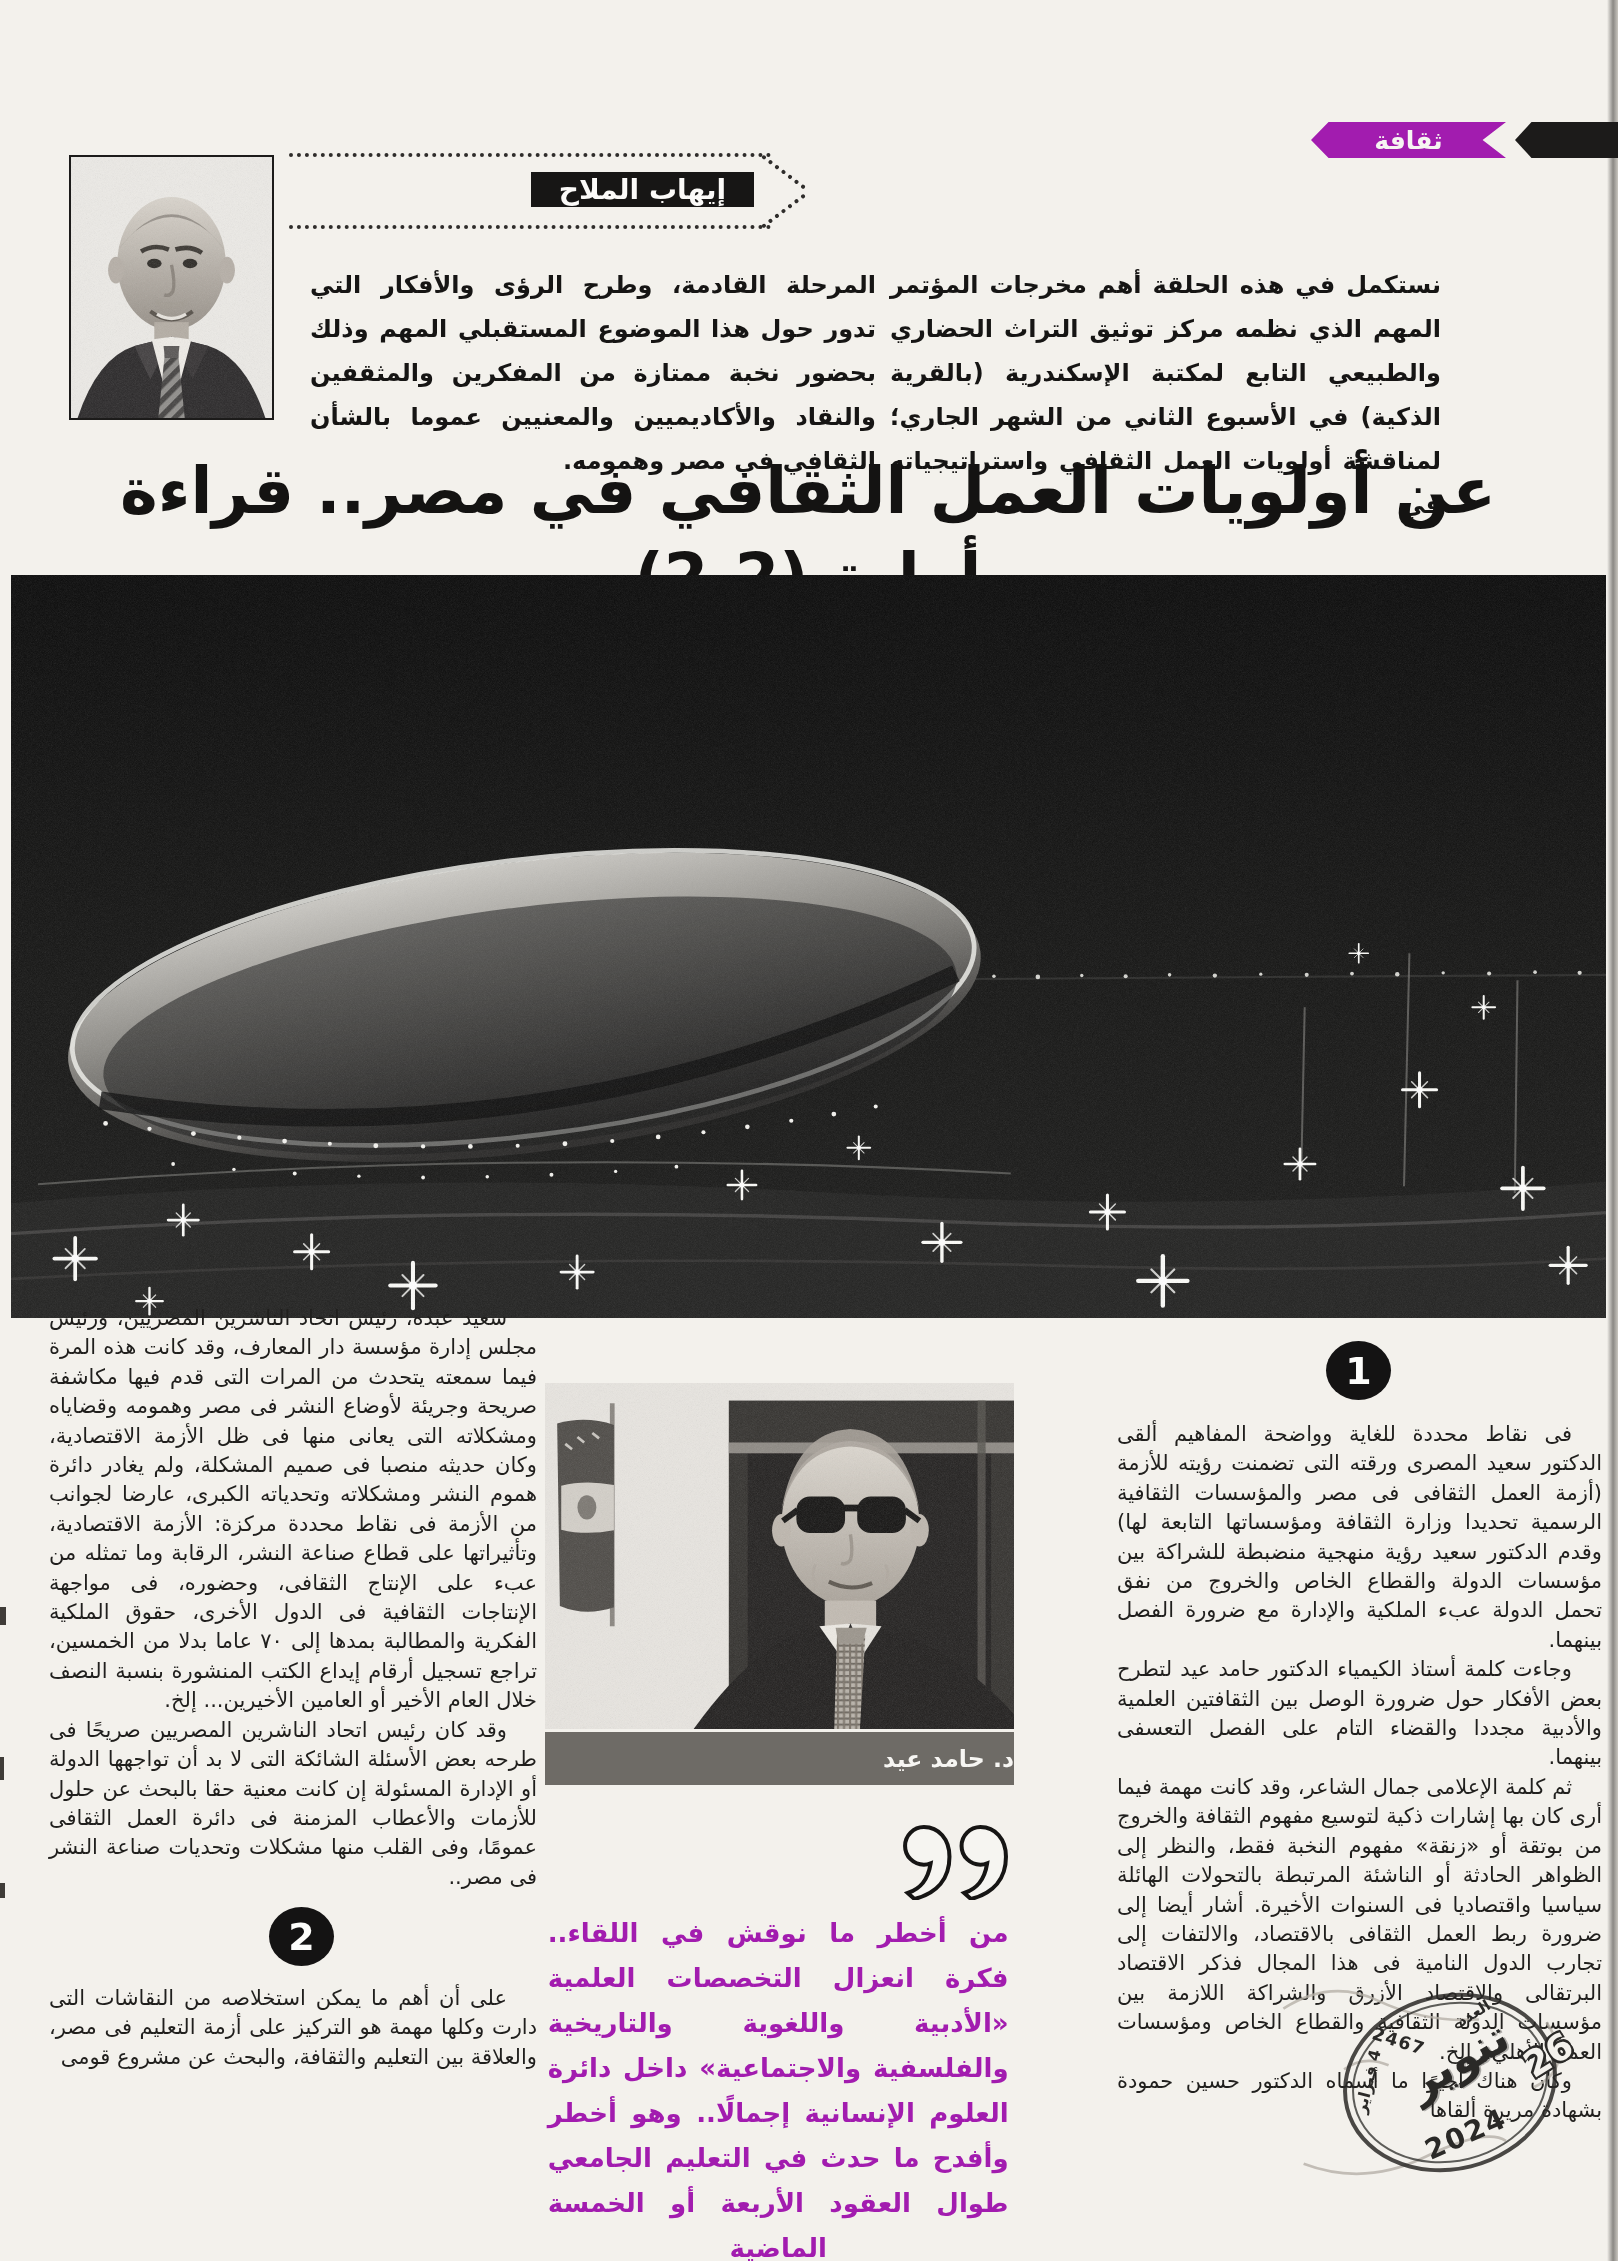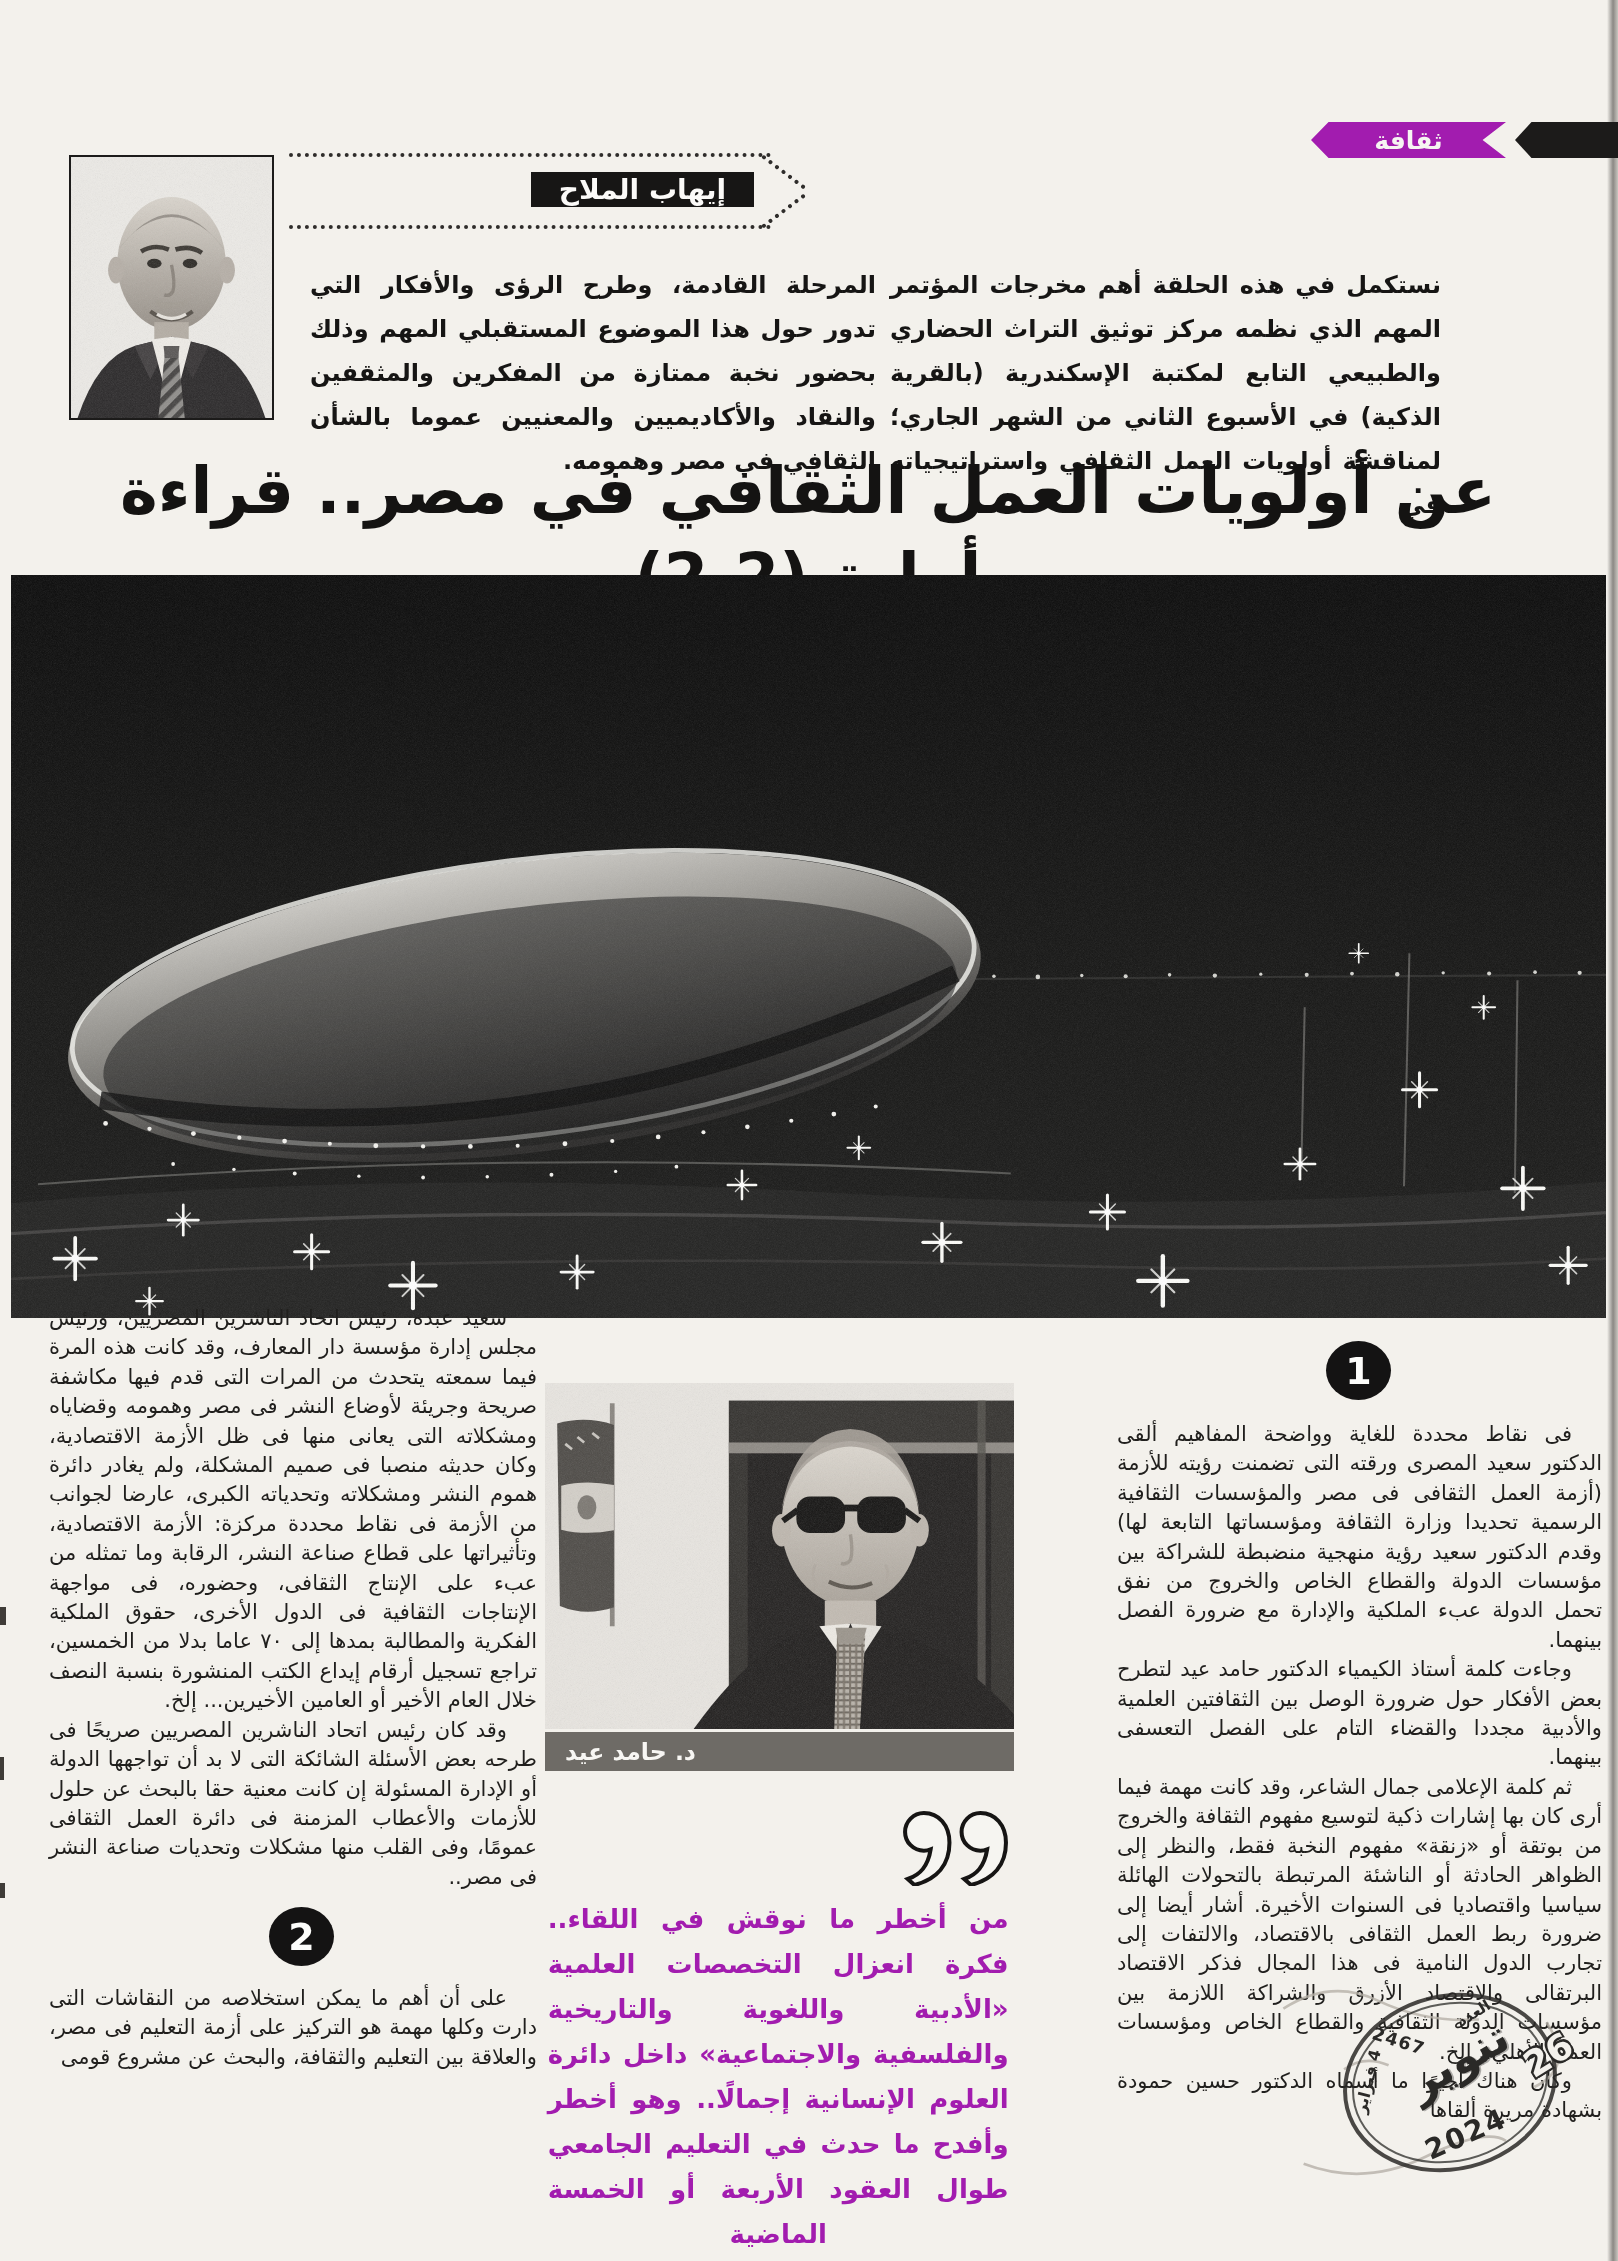--- a/index.html
+++ b/index.html
@@ -50,22 +50,22 @@
   .col-left{top:1304px;left:36px;width:488px;margin-left:14px;}
   .body-text p{margin:0;text-indent:30px;text-align:justify;font-size:21px;
     line-height:29.4px;color:#201f1d;}
   .marker{width:65px;height:59px;border-radius:50%;background:#141313;color:#fdfdfb;
     font-size:38px;font-weight:bold;display:flex;align-items:center;justify-content:center;}
   .marker.m1{margin:0 211px 20px auto;}
   .marker.m2{margin:15px 203px 17.6px auto;}
   
   .mid-photo{width:469px;height:346px;background:#2f2e2c;}
   .mid-photo svg{display:block;width:100%;height:100%;}
-  .caption-bar{margin-top:3.4px;height:39px;background:#6e6b66;display:flex;
-    align-items:center;justify-content:flex-end;padding-left:20px;}
+  .caption-bar{margin-top:3.4px;height:53px;background:#6e6b66;display:flex;
+    align-items:center;justify-content:flex-start;padding-left:20px;}
   .caption-bar span{color:#f7f6f3;font-size:23.6px;font-weight:bold;}
   .quote-icon{margin:35px 4px 10.8px 0;display:flex;justify-content:flex-start;}
   .pull-quote{margin:6.8px 5.4px 0 2.7px;font-size:26px;line-height:45px;font-weight:bold;
     text-align:justify;text-align-last:center;color:#a21caf;}
   
   .stamp-wrap{position:absolute;top:1994px;left:1343px;width:216px;height:177px;}
   .stamp{position:absolute;inset:0;transform:rotate(-14deg);color:#2a2927;}
   .stamp .ring-outer{position:absolute;inset:0;border:4px solid rgba(42,41,39,.85);
     border-radius:50%;}
   .stamp .ring-inner{position:absolute;inset:8.8px;border:2px solid rgba(42,41,39,.75);

